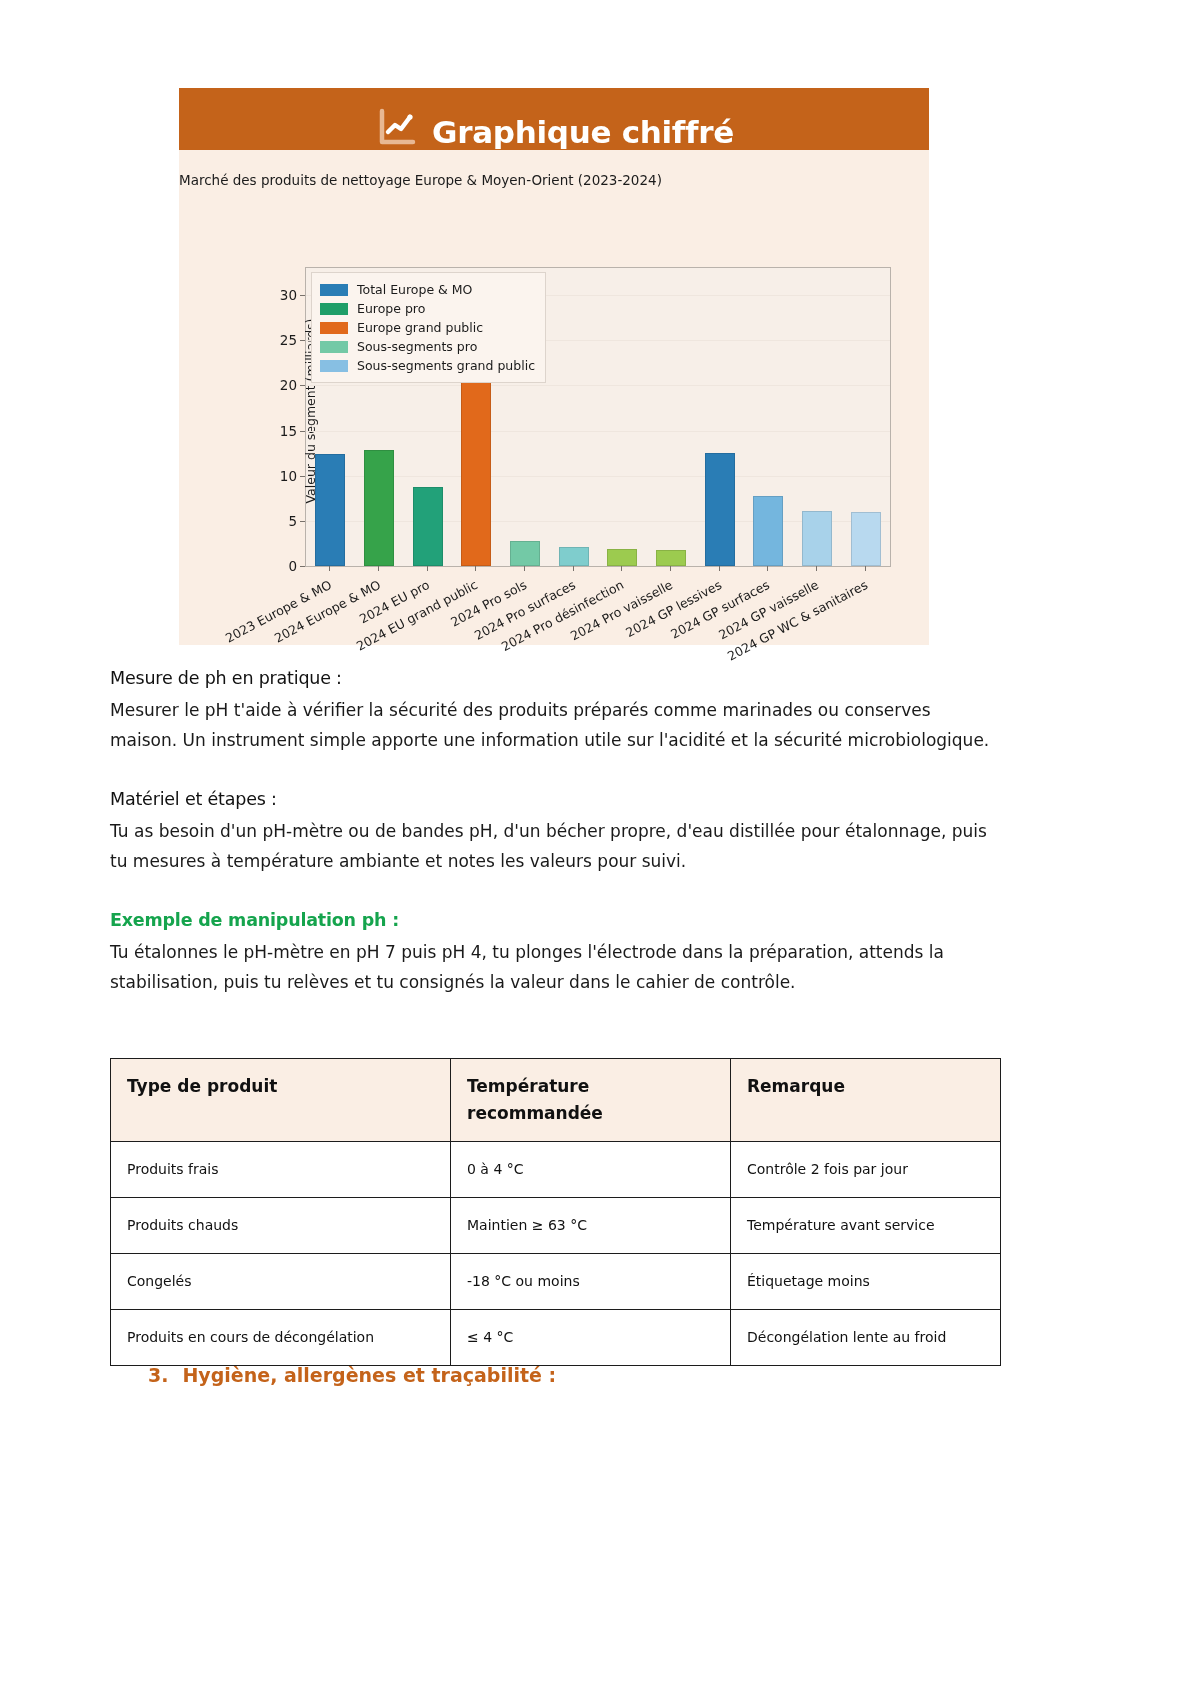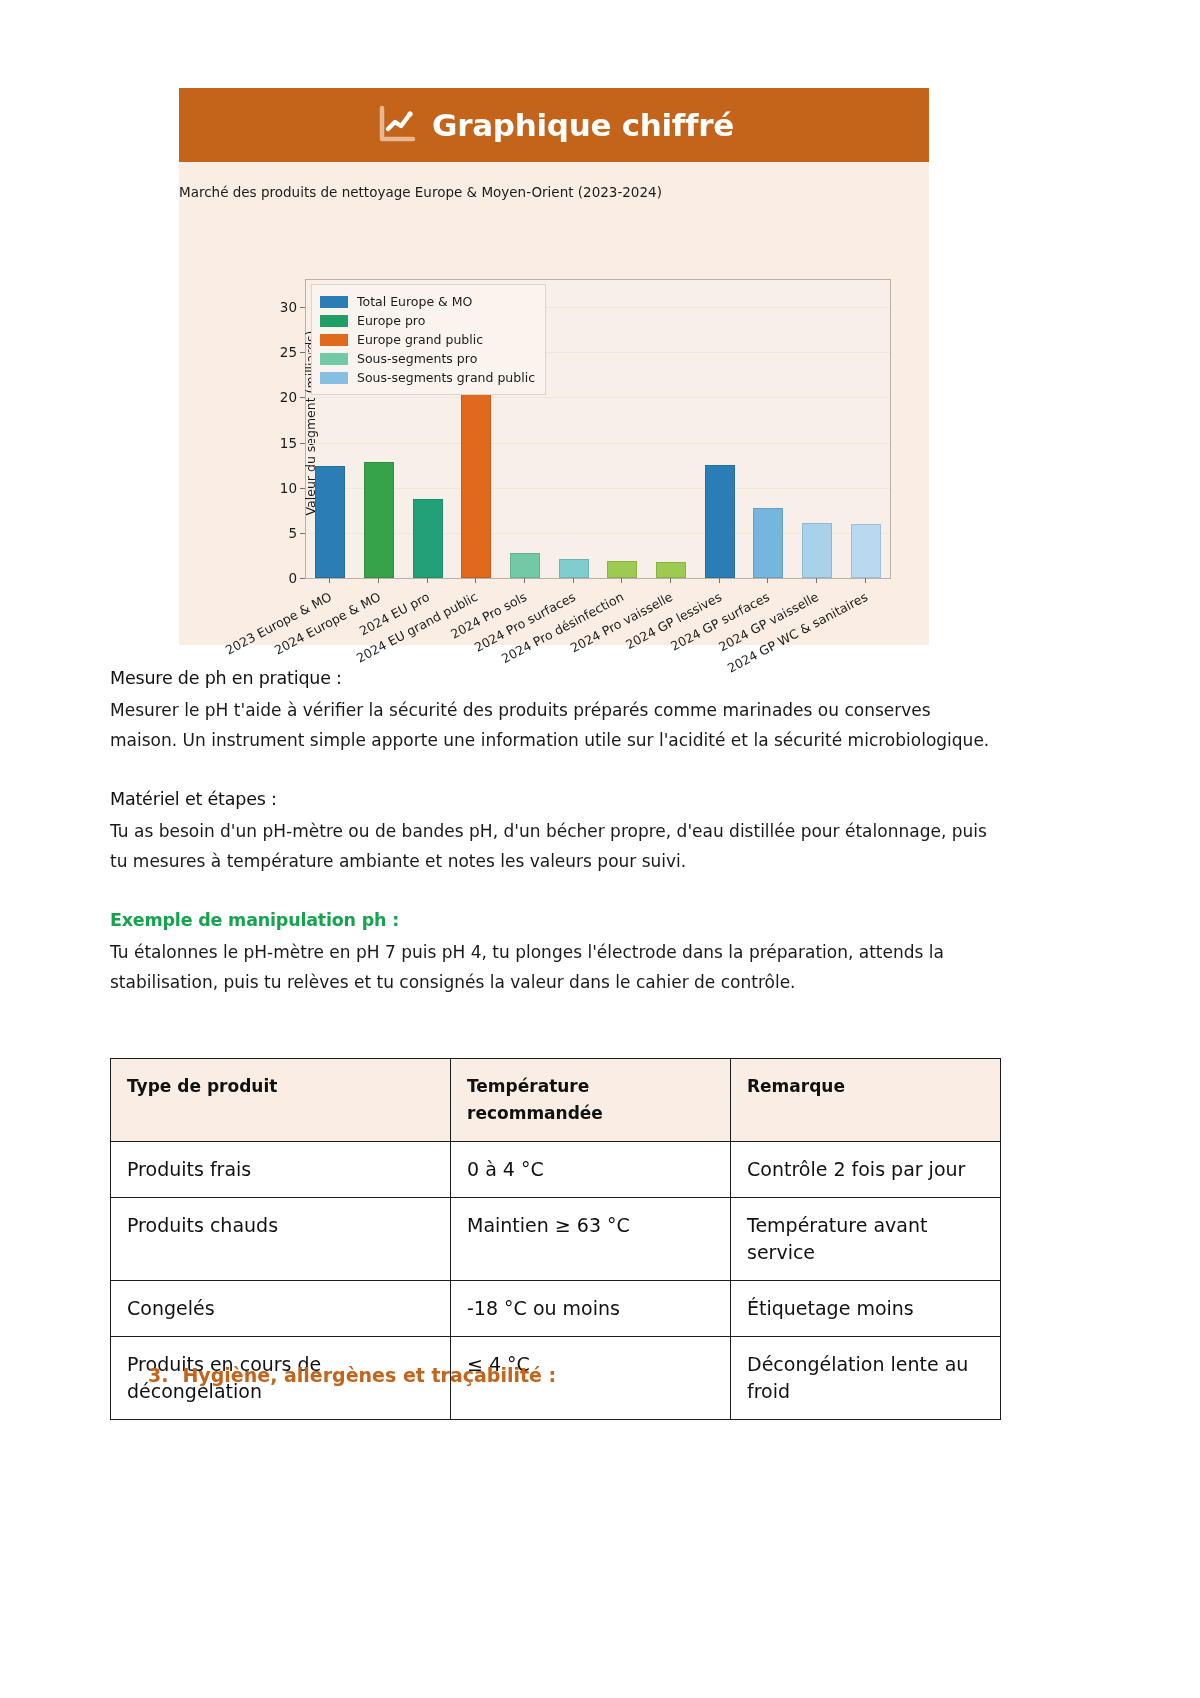--- a/index.html
+++ b/index.html
@@ -11,22 +11,22 @@
     position:relative;
     overflow:hidden;
   }
 
   
   .chart-card{
     position:absolute;left:179px;top:88px;width:750px;height:557px;
     background:#faeee4;
   }
   .chart-banner{
-    height:74px;background:#c4631a;
-    display:flex;align-items:center;justify-content:center;gap:14px;
+    height:62px;background:#c4631a;
+    display:flex;align-items:flex-end;justify-content:center;gap:14px;
   }
   .banner-icon{width:44px;height:44px;position:relative;display:block;}
   .banner-title{
     color:#ffffff;font-size:31px;font-weight:700;letter-spacing:-.3px;
     font-family:"DejaVu Sans",sans-serif;
   }
   .chart-body{position:relative;height:495px;}
 
   .chart-title{
     position:absolute;top:22px;left:0;right:0;text-align:left;
@@ -88,21 +88,21 @@
         font-family:"DejaVu Sans",sans-serif;}
   .block{margin-bottom:34px;}
 
   
   table.data{
     position:absolute;left:110px;top:1058px;width:890px;
     border-collapse:collapse;table-layout:fixed;
   }
   table.data th,table.data td{
     border:1.6px solid #1c1c1c;padding:14px 16px;vertical-align:top;
-    font-size:19px;line-height:27px;font-family:"DejaVu Sans",sans-serif;
+    font-size:14px;line-height:27px;font-family:"DejaVu Sans",sans-serif;
   }
   table.data th{
     background:#faeee4;text-align:left;font-weight:700;font-size:17px;
   }
   table.data td{background:#ffffff;}
   col.c1{width:340px;} col.c2{width:280px;} col.c3{width:270px;}
 
   
   .footer-head{
     position:absolute;left:148px;top:1364px;

